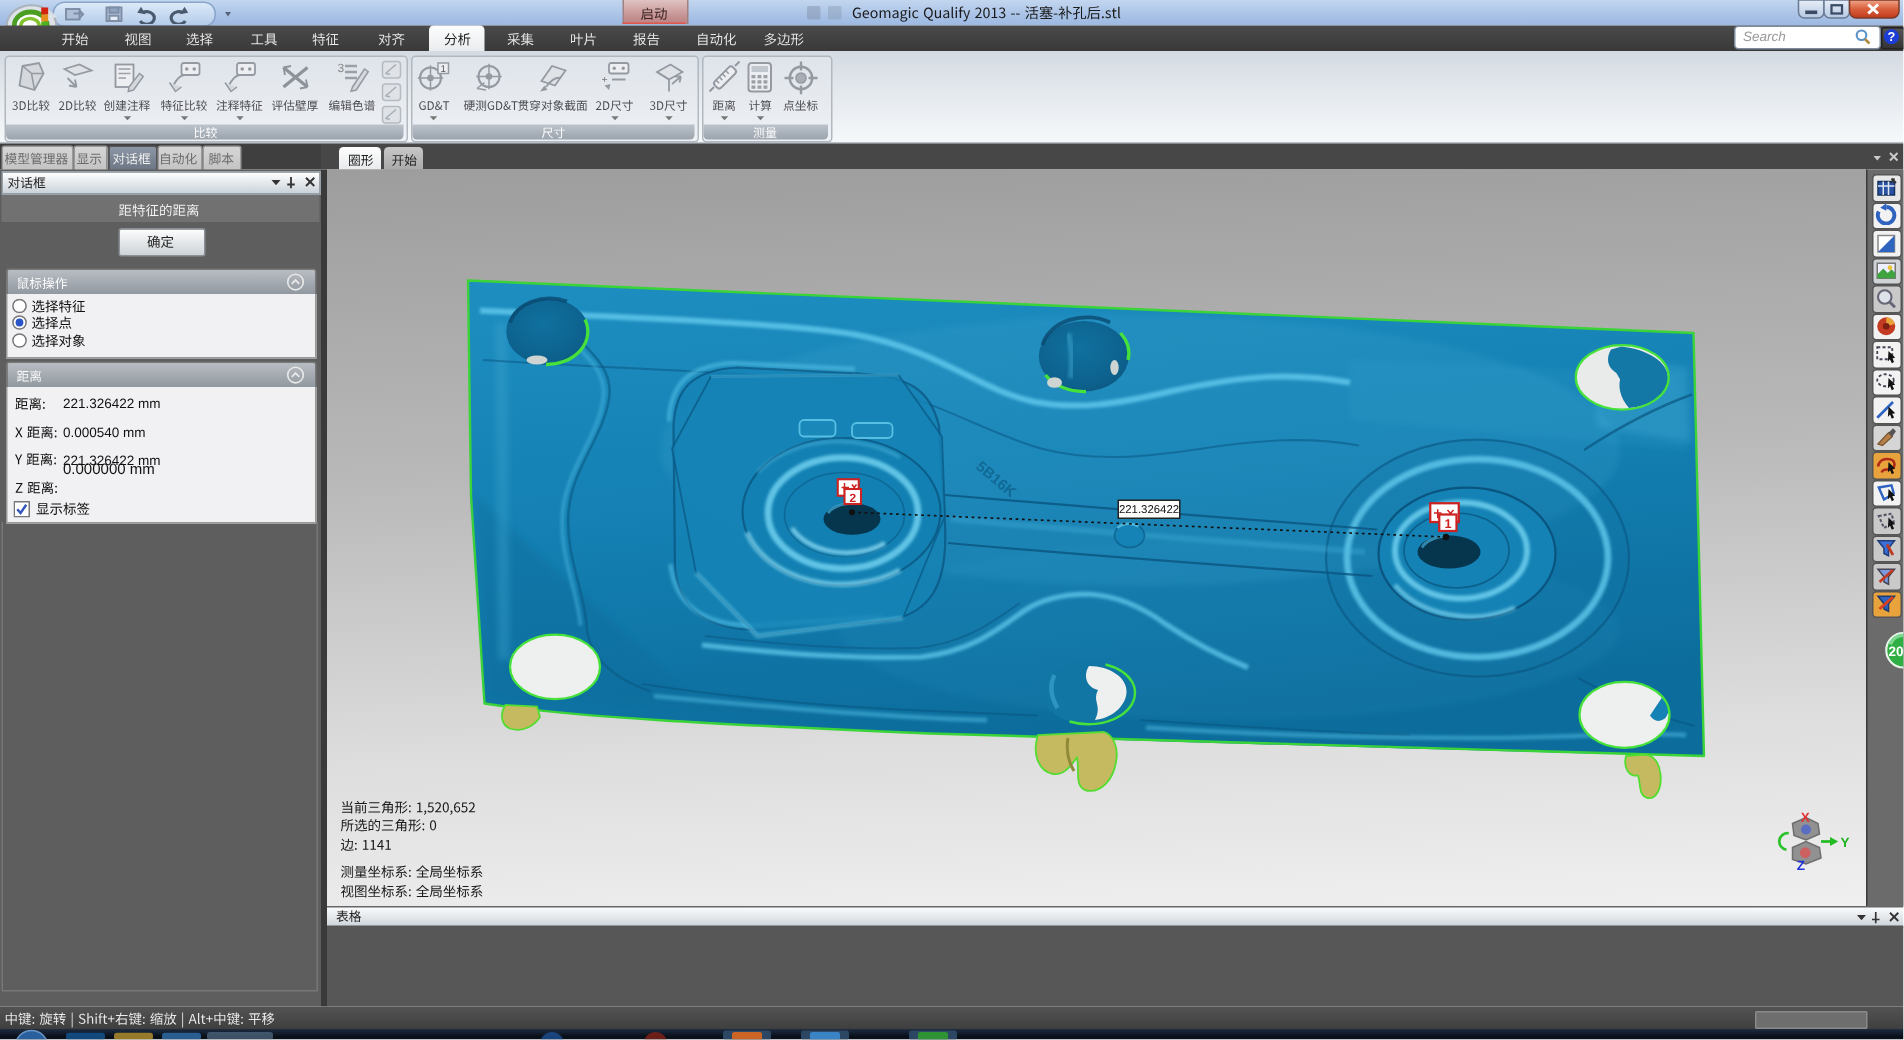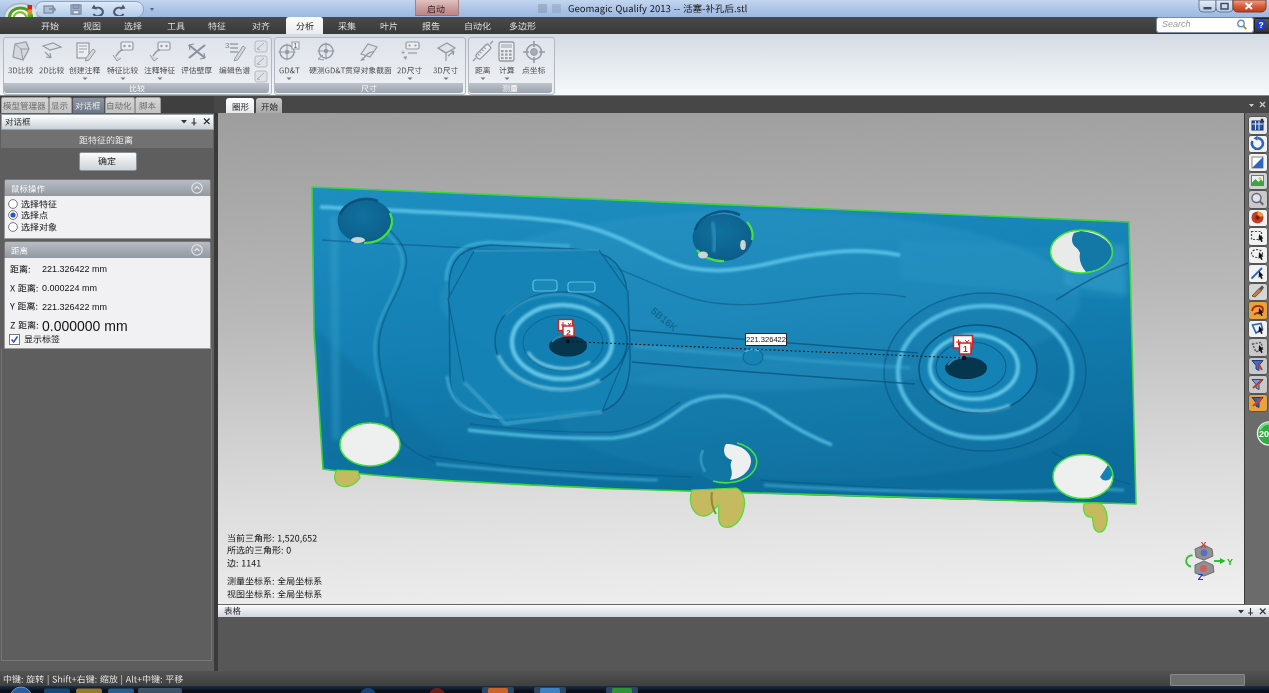--- a/index.html
+++ b/index.html
@@ -623,39 +623,39 @@
   </svg>
 <div class="a" style="left:42px;top:264px;font-size:9px;color:#111">221.326422 mm</div>
 <svg style="position:absolute;left:10.0px;top:281.5px;overflow:visible" width="30.4" height="11.9">
     <g fill="#111">
       <path transform="translate(0.00,9.54) scale(0.009000,-0.009000)" d="M17 0H115L220 198C239 235 258 272 279 317H283C307 272 327 235 346 198L455 0H557L342 374L542 733H445L347 546C329 512 315 481 295 438H291C267 481 252 512 233 546L133 733H31L231 379Z"></path>
       <path transform="translate(7.86,9.54) scale(0.009000,-0.009000)" d="M152 732H345V556H152ZM551 488H817V284H551ZM942 788H476V-40H960V33H551V213H888V559H551V714H942ZM35 37 54 -34C158 -5 301 35 437 73L428 139L298 104V281H429V347H298V491H413V797H86V491H228V85L151 65V390H87V49Z"></path>
       <path transform="translate(16.86,9.54) scale(0.009000,-0.009000)" d="M432 827C444 803 456 774 467 748H64V682H938V748H545C533 777 515 816 498 847ZM295 23C319 34 355 39 659 71C672 52 683 34 691 19L743 55C718 98 665 169 622 221L572 190L621 126L375 102C408 141 440 185 470 232H821V0C821 -14 816 -18 801 -18C786 -19 729 -20 674 -17C684 -34 696 -59 699 -77C774 -77 823 -77 854 -67C884 -57 895 -39 895 -1V297H510L548 367H832V648H757V428H244V648H172V367H463C451 343 439 319 426 297H108V-79H181V232H388C364 194 343 164 332 151C308 121 290 100 270 96C279 76 291 38 295 23ZM632 667C598 639 557 612 512 586C457 613 400 639 350 662L318 625C362 605 411 581 459 557C403 528 345 503 291 483C303 473 322 450 330 439C387 464 451 495 512 530C572 499 628 468 666 445L700 488C665 509 617 534 563 561C606 587 646 615 680 642Z"></path>
       <path transform="translate(25.86,9.54) scale(0.009000,-0.009000)" d="M139 390C175 390 205 418 205 460C205 501 175 530 139 530C102 530 73 501 73 460C73 418 102 390 139 390ZM139 -13C175 -13 205 15 205 56C205 98 175 126 139 126C102 126 73 98 73 56C73 15 102 -13 139 -13Z"></path>
     </g>
   </svg>
-<div class="a" style="left:42px;top:283px;font-size:9px;color:#111">0.000224 mm</div>
+<div class="a" style="left:42px;top:283px;font-size:9px;color:#111">0.000540 mm</div>
 <svg style="position:absolute;left:10.0px;top:300.0px;overflow:visible" width="30.0" height="11.9">
     <g fill="#111">
       <path transform="translate(0.00,9.54) scale(0.009000,-0.009000)" d="M219 0H311V284L532 733H436L342 526C319 472 294 420 268 365H264C238 420 216 472 192 526L97 733H-1L219 284Z"></path>
       <path transform="translate(7.48,9.54) scale(0.009000,-0.009000)" d="M152 732H345V556H152ZM551 488H817V284H551ZM942 788H476V-40H960V33H551V213H888V559H551V714H942ZM35 37 54 -34C158 -5 301 35 437 73L428 139L298 104V281H429V347H298V491H413V797H86V491H228V85L151 65V390H87V49Z"></path>
       <path transform="translate(16.48,9.54) scale(0.009000,-0.009000)" d="M432 827C444 803 456 774 467 748H64V682H938V748H545C533 777 515 816 498 847ZM295 23C319 34 355 39 659 71C672 52 683 34 691 19L743 55C718 98 665 169 622 221L572 190L621 126L375 102C408 141 440 185 470 232H821V0C821 -14 816 -18 801 -18C786 -19 729 -20 674 -17C684 -34 696 -59 699 -77C774 -77 823 -77 854 -67C884 -57 895 -39 895 -1V297H510L548 367H832V648H757V428H244V648H172V367H463C451 343 439 319 426 297H108V-79H181V232H388C364 194 343 164 332 151C308 121 290 100 270 96C279 76 291 38 295 23ZM632 667C598 639 557 612 512 586C457 613 400 639 350 662L318 625C362 605 411 581 459 557C403 528 345 503 291 483C303 473 322 450 330 439C387 464 451 495 512 530C572 499 628 468 666 445L700 488C665 509 617 534 563 561C606 587 646 615 680 642Z"></path>
       <path transform="translate(25.48,9.54) scale(0.009000,-0.009000)" d="M139 390C175 390 205 418 205 460C205 501 175 530 139 530C102 530 73 501 73 460C73 418 102 390 139 390ZM139 -13C175 -13 205 15 205 56C205 98 175 126 139 126C102 126 73 98 73 56C73 15 102 -13 139 -13Z"></path>
     </g>
   </svg>
 <div class="a" style="left:42px;top:301.5px;font-size:9px;color:#111">221.326422 mm</div>
 <svg style="position:absolute;left:10.0px;top:318.5px;overflow:visible" width="30.6" height="11.9">
     <g fill="#111">
       <path transform="translate(0.00,9.54) scale(0.009000,-0.009000)" d="M50 0H556V79H164L551 678V733H85V655H437L50 56Z"></path>
       <path transform="translate(8.13,9.54) scale(0.009000,-0.009000)" d="M152 732H345V556H152ZM551 488H817V284H551ZM942 788H476V-40H960V33H551V213H888V559H551V714H942ZM35 37 54 -34C158 -5 301 35 437 73L428 139L298 104V281H429V347H298V491H413V797H86V491H228V85L151 65V390H87V49Z"></path>
       <path transform="translate(17.13,9.54) scale(0.009000,-0.009000)" d="M432 827C444 803 456 774 467 748H64V682H938V748H545C533 777 515 816 498 847ZM295 23C319 34 355 39 659 71C672 52 683 34 691 19L743 55C718 98 665 169 622 221L572 190L621 126L375 102C408 141 440 185 470 232H821V0C821 -14 816 -18 801 -18C786 -19 729 -20 674 -17C684 -34 696 -59 699 -77C774 -77 823 -77 854 -67C884 -57 895 -39 895 -1V297H510L548 367H832V648H757V428H244V648H172V367H463C451 343 439 319 426 297H108V-79H181V232H388C364 194 343 164 332 151C308 121 290 100 270 96C279 76 291 38 295 23ZM632 667C598 639 557 612 512 586C457 613 400 639 350 662L318 625C362 605 411 581 459 557C403 528 345 503 291 483C303 473 322 450 330 439C387 464 451 495 512 530C572 499 628 468 666 445L700 488C665 509 617 534 563 561C606 587 646 615 680 642Z"></path>
       <path transform="translate(26.13,9.54) scale(0.009000,-0.009000)" d="M139 390C175 390 205 418 205 460C205 501 175 530 139 530C102 530 73 501 73 460C73 418 102 390 139 390ZM139 -13C175 -13 205 15 205 56C205 98 175 126 139 126C102 126 73 98 73 56C73 15 102 -13 139 -13Z"></path>
     </g>
   </svg>
-<div class="a" style="left:42px;top:318px;font-size:14px;color:#111">0.000000 mm</div>
+<div class="a" style="left:42px;top:308px;font-size:10px;color:#111">0.000000 mm</div>
 <svg class="a" style="left:9px;top:334px" width="11" height="11">
     <rect x="0.5" y="0.5" width="10" height="10" fill="#fff" stroke="#777"></rect>
     <path d="M2.5 5.5 L4.7 8 L8.5 2.5" fill="none" stroke="#3355bb" stroke-width="1.6"></path>
   </svg>
 <svg style="position:absolute;left:24.0px;top:333.0px;overflow:visible" width="38.0" height="11.9">
     <g fill="#111">
       <path transform="translate(0.00,9.54) scale(0.009000,-0.009000)" d="M244 570H757V466H244ZM244 731H757V628H244ZM171 791V405H833V791ZM820 330C787 266 727 180 682 126L740 97C786 151 842 230 885 300ZM124 297C165 233 213 145 236 93L297 123C275 174 224 260 183 322ZM571 365V39H423V365H352V39H40V-33H960V39H643V365Z"></path>
       <path transform="translate(9.00,9.54) scale(0.009000,-0.009000)" d="M234 351C191 238 117 127 35 56C54 46 88 24 104 11C183 88 262 207 311 330ZM684 320C756 224 832 94 859 10L934 44C904 129 826 255 753 349ZM149 766V692H853V766ZM60 523V449H461V19C461 3 455 -1 437 -2C418 -3 352 -3 284 0C296 -23 308 -56 311 -79C400 -79 459 -78 494 -66C530 -53 542 -31 542 18V449H941V523Z"></path>
       <path transform="translate(18.00,9.54) scale(0.009000,-0.009000)" d="M466 764V693H902V764ZM779 325C826 225 873 95 888 16L957 41C940 120 892 247 843 345ZM491 342C465 236 420 129 364 57C381 49 411 28 425 18C479 94 529 211 560 327ZM422 525V454H636V18C636 5 632 1 617 0C604 0 557 -1 505 1C515 -22 526 -54 529 -76C599 -76 645 -74 674 -62C703 -49 712 -26 712 17V454H956V525ZM202 840V628H49V558H186C153 434 88 290 24 215C38 196 58 165 66 145C116 209 165 314 202 422V-79H277V444C311 395 351 333 368 301L412 360C392 388 306 498 277 531V558H408V628H277V840Z"></path>
       <path transform="translate(27.00,9.54) scale(0.009000,-0.009000)" d="M424 280C460 215 498 128 512 75L576 101C561 153 521 238 484 302ZM176 252C219 190 266 108 286 57L349 88C329 139 280 219 236 279ZM701 403H294V339H701ZM574 845C548 772 503 701 449 654C460 648 477 638 491 628C388 514 204 420 35 370C52 354 70 329 80 310C152 334 225 365 294 403C370 444 441 493 501 547C606 451 773 362 916 319C927 339 948 367 964 381C816 418 637 502 542 586L563 610L526 629C542 647 558 668 573 690H665C698 647 730 592 744 557L815 575C802 607 774 652 745 690H939V752H611C624 777 635 802 645 828ZM185 845C154 746 99 647 37 583C54 573 85 554 99 542C133 582 167 633 197 690H241C266 646 289 593 299 558L366 578C358 608 338 651 316 690H477V752H227C237 777 247 802 256 827ZM759 297C717 200 658 91 600 13H63V-54H934V13H686C734 91 786 190 827 277Z"></path>

